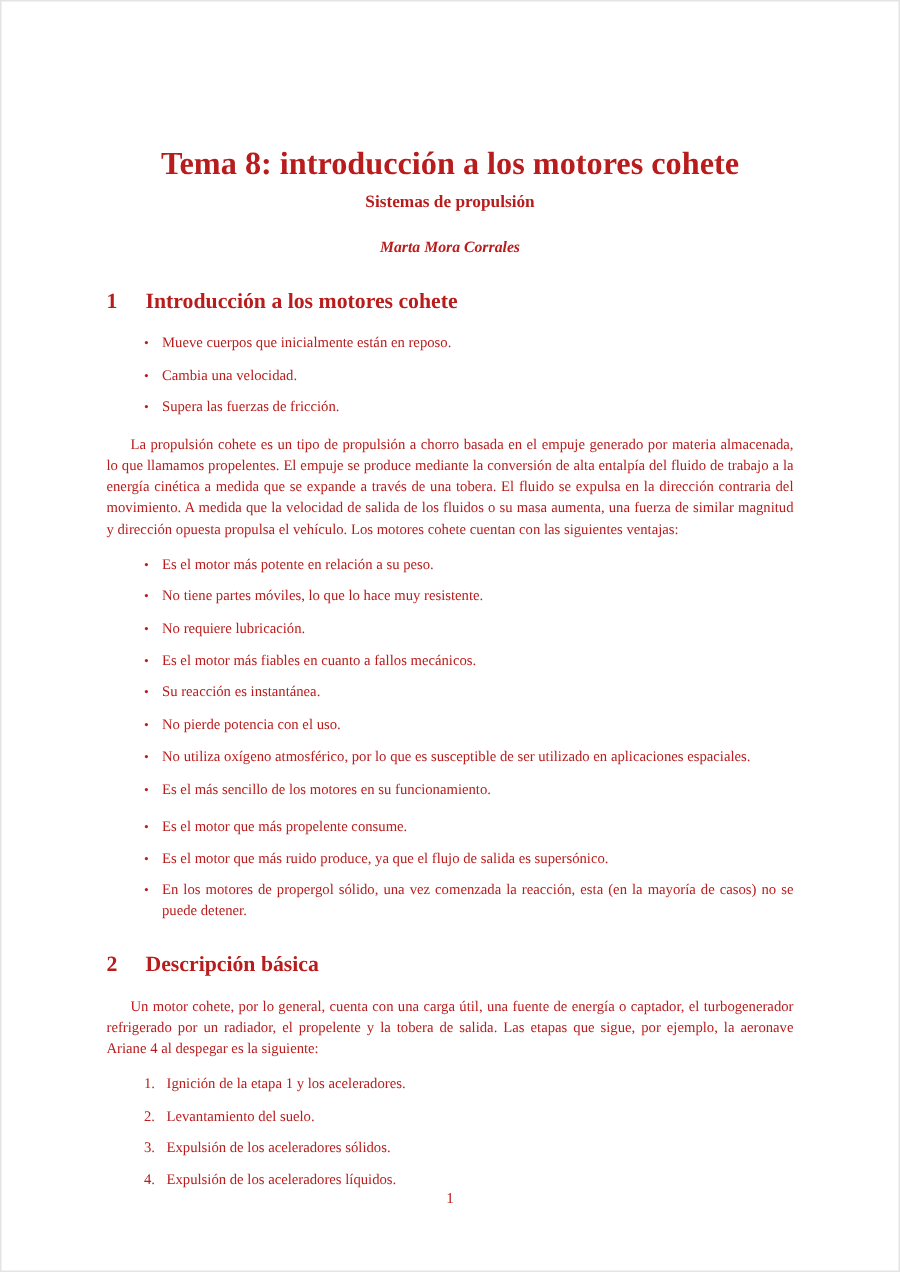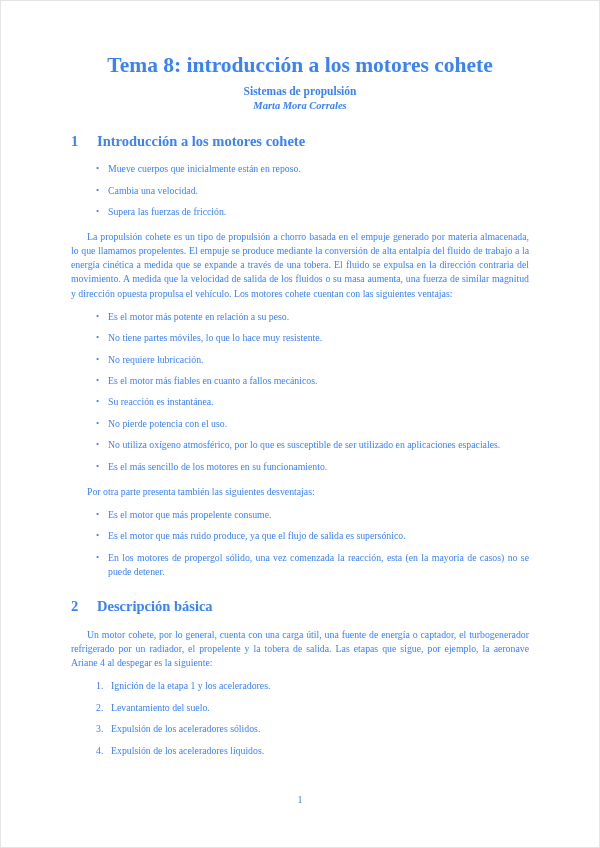--- a/index.html
+++ b/index.html
@@ -6,37 +6,37 @@
     margin: 0;
     padding: 0;
     background: #ffffff;
   }
   .page {
     width: 600px;
     height: 848px;
     box-sizing: border-box;
     background: #ffffff;
     border: 1px solid #e4e4e4;
-    padding: 52px 70px 0 70px;
+    padding: 96px 70px 0 70px;
     position: relative;
     font-family: "Liberation Serif", "DejaVu Serif", serif;
-    color: #3b82f6;
+    color: #b91c1c;
     overflow: hidden;
   }
   header { text-align: center; }
   h1.doc-title {
     font-size: 21.5px;
     font-weight: bold;
     margin: 0 0 7px 0;
     line-height: 1.15;
   }
   .doc-subtitle {
     font-size: 11.5px;
     font-weight: bold;
-    margin: 0 0 3px 0;
+    margin: 0 0 19px 0;
   }
   .doc-author {
     font-size: 10.5px;
     font-weight: bold;
     margin: 0 0 22px 0;
     font-style: italic;
   }
   h2.sec-heading {
     font-size: 14.5px;
     font-weight: bold;
@@ -144,21 +144,20 @@
         </li>
         <li>
           <span class="marker">•</span>
           <span class="item-text">No utiliza oxígeno atmosférico, por lo que es susceptible de ser utilizado en aplicaciones espaciales.</span>
         </li>
         <li>
           <span class="marker">•</span>
           <span class="item-text">Es el más sencillo de los motores en su funcionamiento.</span>
         </li>
       </ul>
-    <p class="body-par">Por otra parte presenta también las siguientes desventajas:</p>
     <ul class="doc-list">
         <li>
           <span class="marker">•</span>
           <span class="item-text">Es el motor que más propelente consume.</span>
         </li>
         <li>
           <span class="marker">•</span>
           <span class="item-text">Es el motor que más ruido produce, ya que el flujo de salida es supersónico.</span>
         </li>
         <li>

